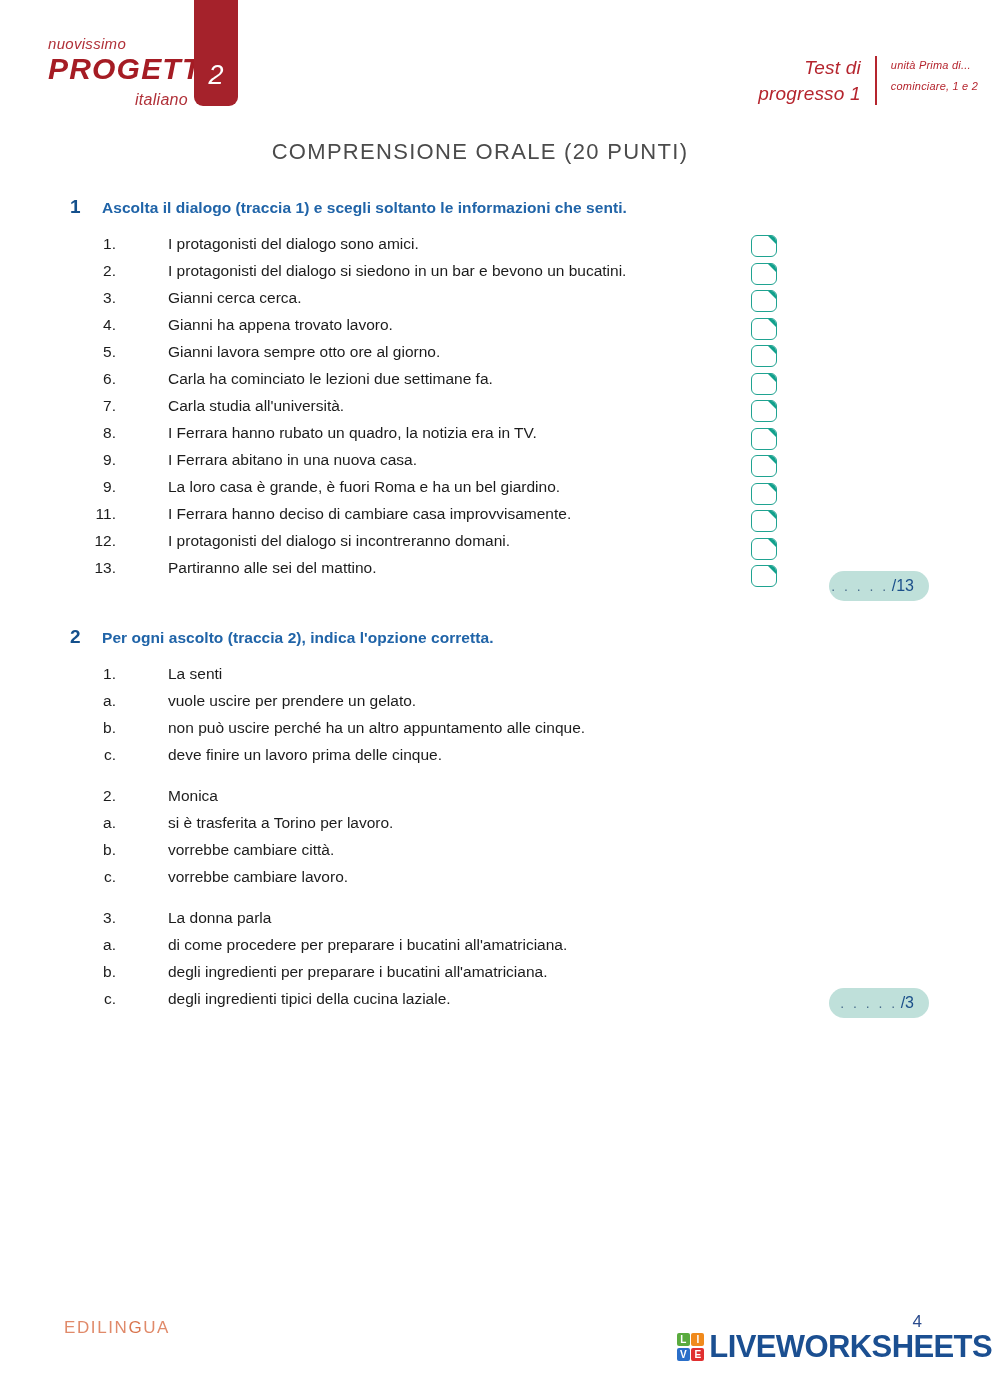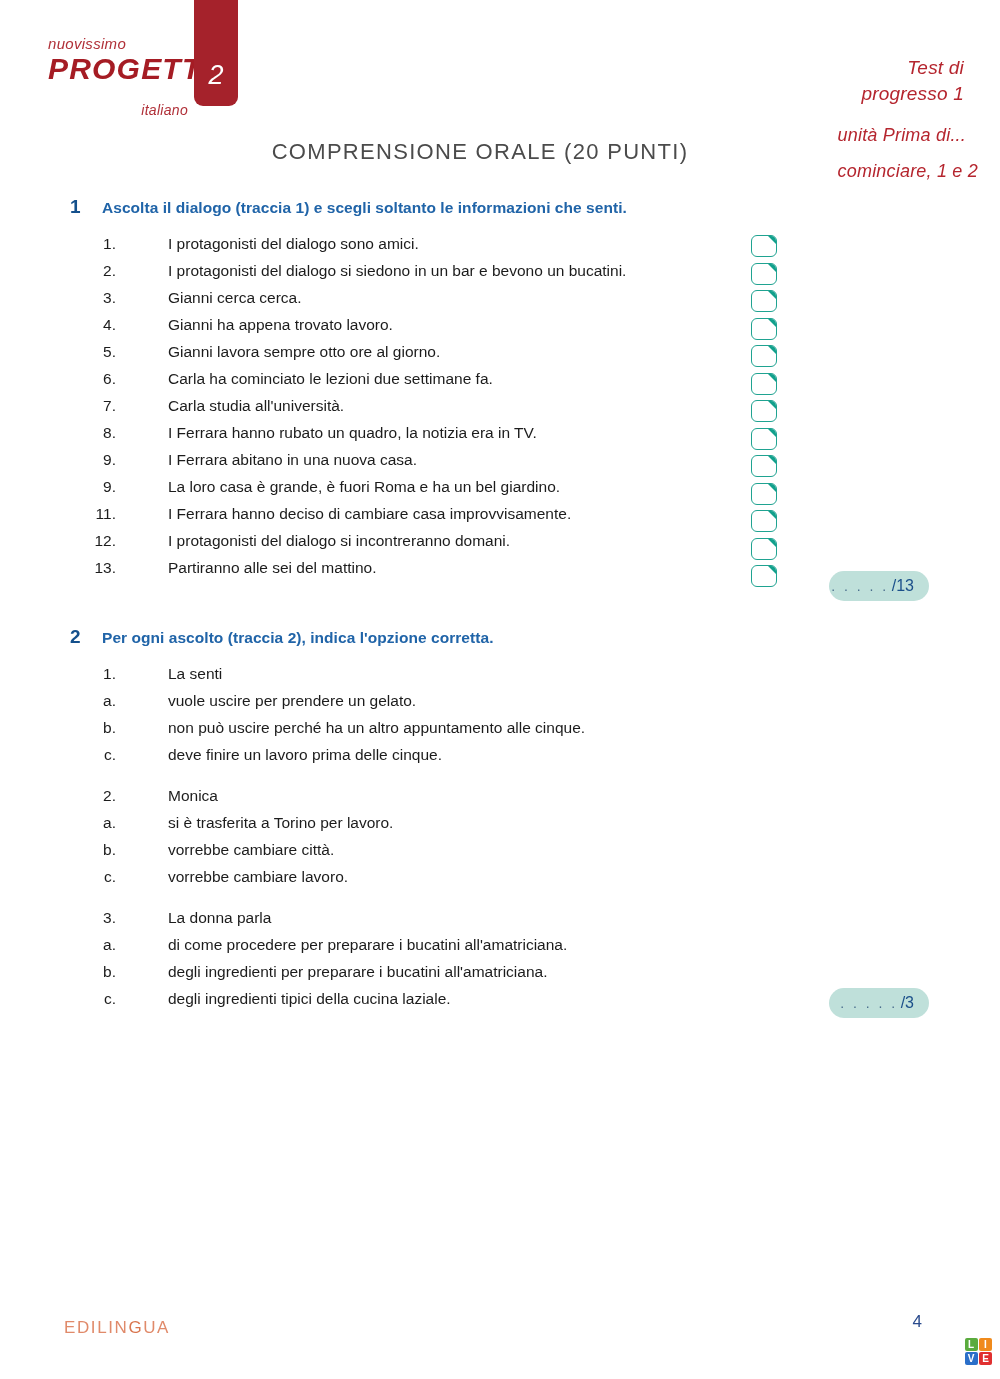--- a/index.html
+++ b/index.html
@@ -41,24 +41,24 @@
   }
   .brand-progetto {
     font-size: 30px;
     font-weight: bold;
     letter-spacing: 1.2px;
     color: #a51c24;
     margin-top: 2px;
     line-height: 1.05;
   }
   .brand-italiano {
-    font-size: 14px;
+    font-size: 16px;
     text-align: right;
     color: #b03038;
-    margin-top: 18px;
+    margin-top: 7px;
     letter-spacing: 0.3px;
   }
   .level-tab {
     position: absolute;
     left: 194px;
     top: -16px;
     width: 44px;
     height: 122px;
     background: #a5222b;
     border-radius: 0 0 9px 9px;
@@ -68,43 +68,41 @@
     line-height: 1;
     padding-top: 78px;
   }
   .hdr-right {
     position: absolute;
     right: 22px;
     top: 55px;
     display: flex;
     align-items: stretch;
     gap: 0;
-    flex-direction: column;
   }
   .hdr-test {
     text-align: right;
     color: #b5252e;
     font-size: 19px;
     line-height: 1.38;
     padding-right: 14px;
     letter-spacing: 0.2px;
   }
   .hdr-divider {
     width: 2px;
     background: #b5252e;
     margin: 1px 0 2px 0;
   }
   .hdr-unit {
     text-align: left;
     color: #b5252e;
-    font-size: 18px;
+    font-size: 11px;
     line-height: 1.95;
-    padding-left: 4px;
+    padding-left: 14px;
     letter-spacing: 0.2px;
-    margin-top: 8px;
   }
 
   
   .section-title {
     position: absolute;
     top: 139px;
     left: 0;
     width: 960px;
     text-align: center;
     font-size: 22px;
@@ -429,15 +427,16 @@
   </div>
   <div class="page-num">4</div>
 
   <div class="lws">
     <div class="lws-grid" id="lws-grid">
         <div class="lws-cell" style="background: rgb(90, 171, 62);">L</div>
         <div class="lws-cell" style="background: rgb(240, 138, 28);">I</div>
         <div class="lws-cell" style="background: rgb(42, 111, 201);">V</div>
         <div class="lws-cell" style="background: rgb(224, 48, 48);">E</div>
       </div>
+    <div class="lws-word">LIVEWORKSHEETS</div>
   </div>
 
 </div>
 
 </body></html>

